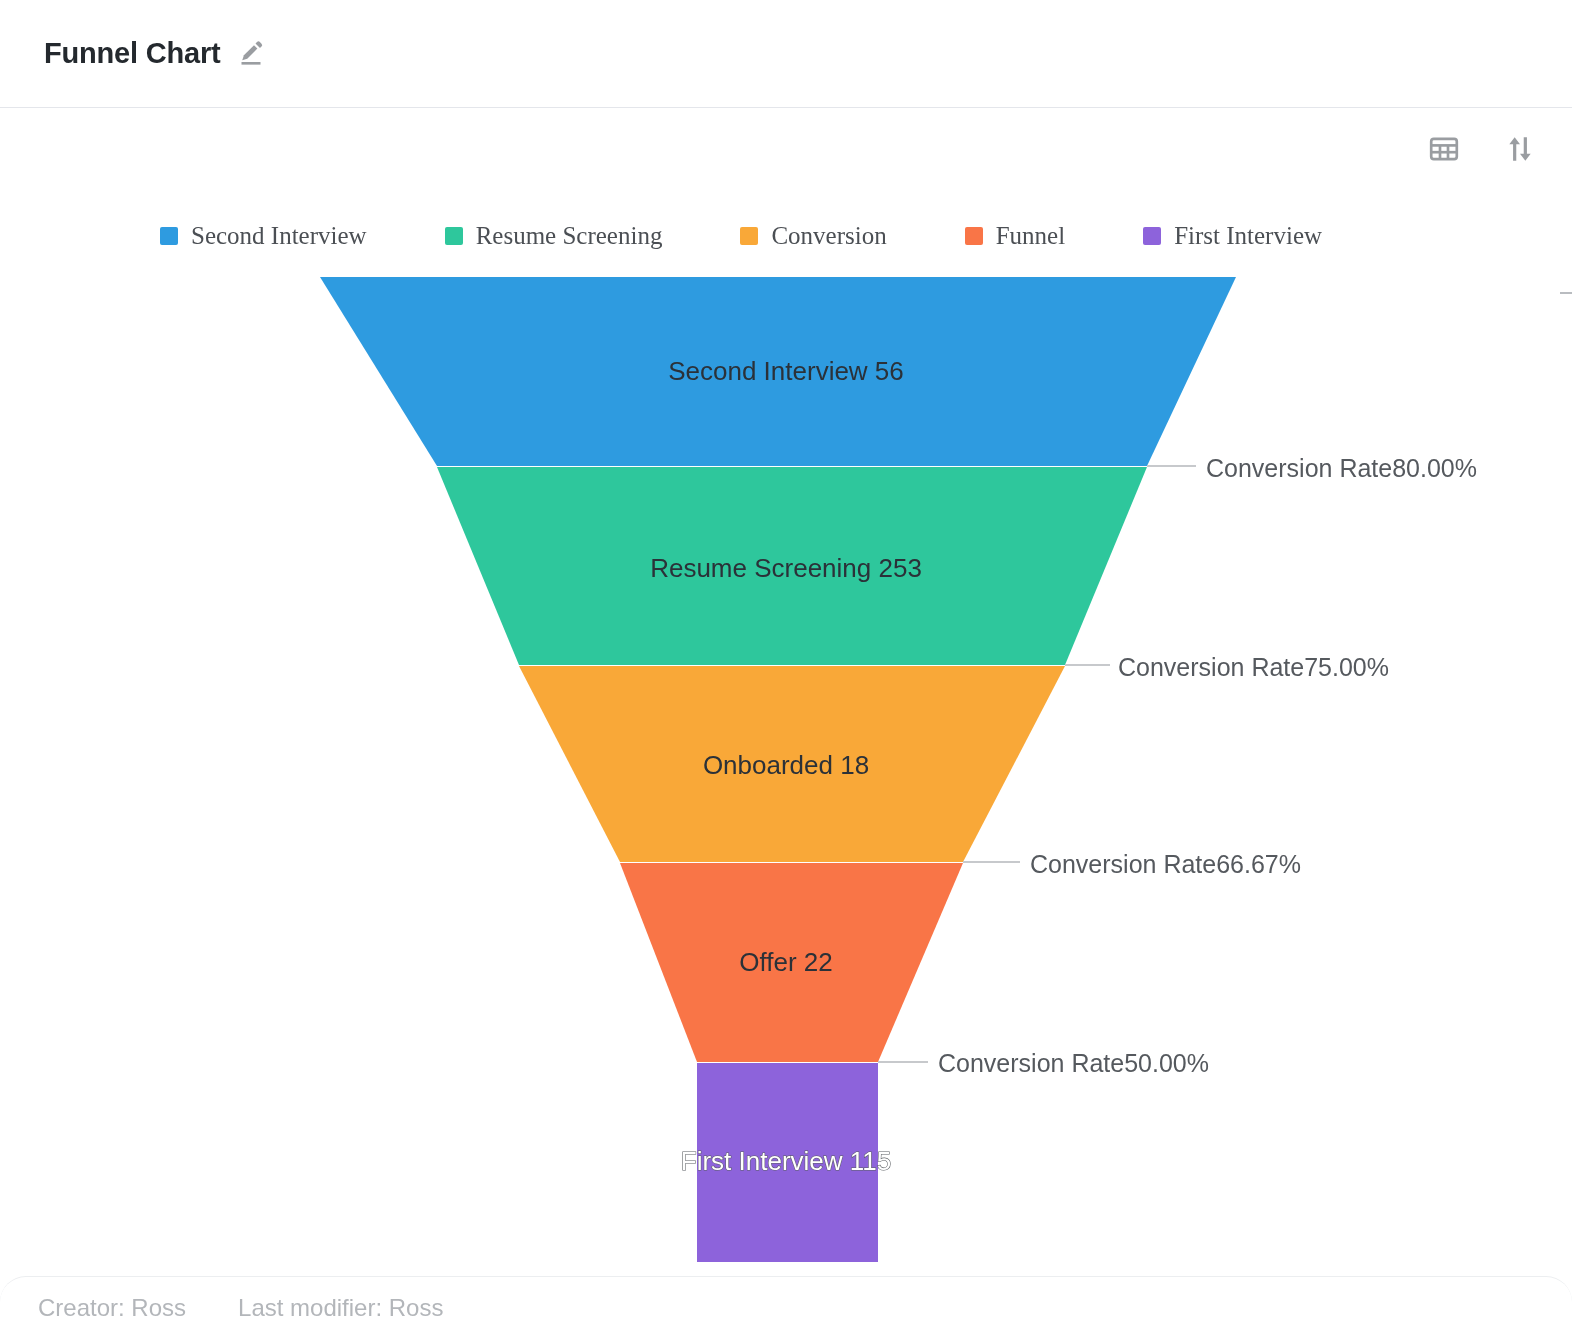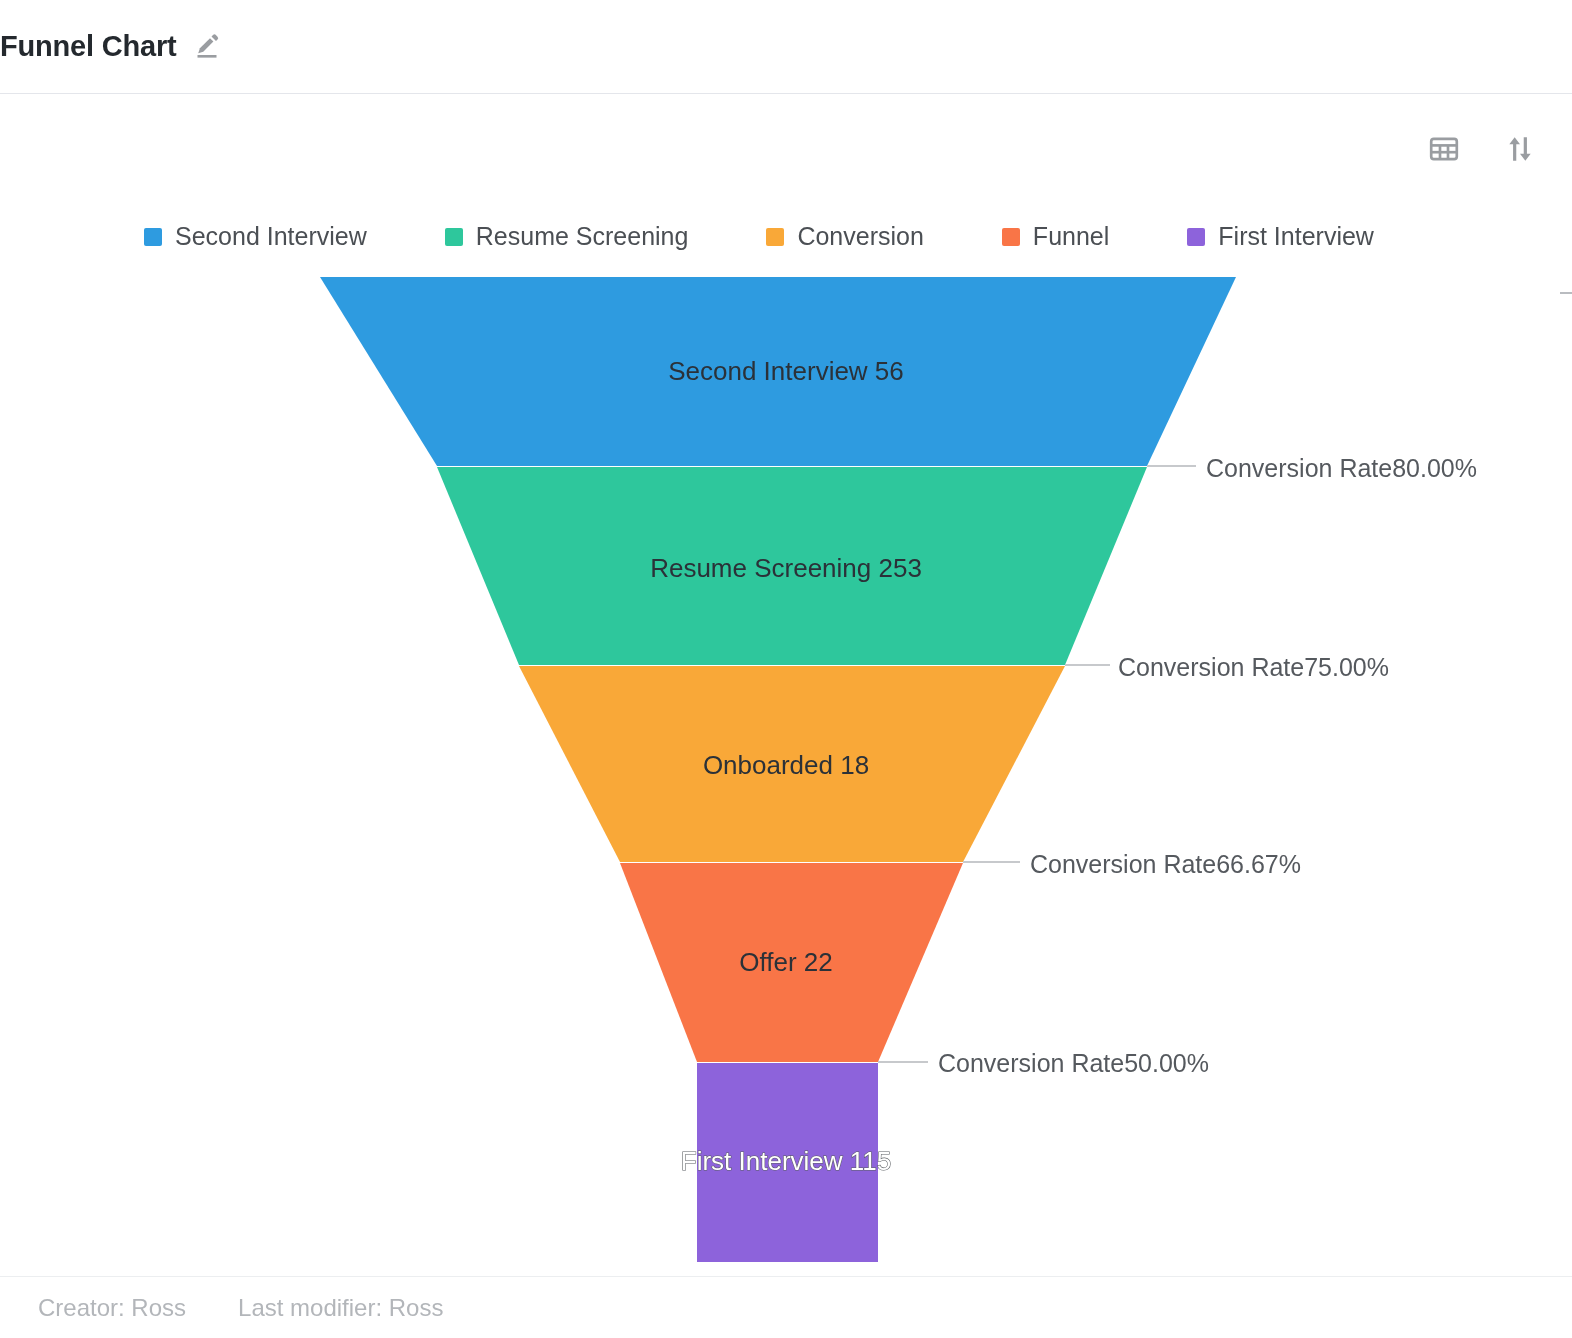--- a/index.html
+++ b/index.html
@@ -6,24 +6,25 @@
   html, body {
     width: 1572px; height: 1338px;
     background: #ffffff;
     font-family: "Liberation Sans", sans-serif;
     overflow: hidden;
   }
 
   
   .header {
     position: relative;
-    height: 94px;
+    height: 108px;
     border-bottom: 1px solid #e4e6eb;
     display: flex;
     align-items: center;
+    padding-left: 44px;
   }
   .page-title {
     font-size: 29px;
     font-weight: bold;
     color: #24292e;
     letter-spacing: -0.2px;
   }
   .edit-icon {
     margin-left: 16px;
     display: inline-flex;
@@ -43,23 +44,24 @@
   .tool-btn {
     width: 32px; height: 32px;
     display: flex; align-items: center; justify-content: center;
     cursor: pointer;
   }
 
   
   .legend {
     position: absolute;
     top: 222px;
-    left: 144px;
-    display: flex;
-    align-items: center;
+    left: 160px;
+    display: flex;
+    align-items: center;
+    font-family: Liberation Serif, serif;
   }
   .legend-item {
     display: flex;
     align-items: center;
     margin-right: 78px;
     cursor: pointer;
   }
   .legend-item:last-child { margin-right: 9px; }
   .legend-swatch {
     width: 18px; height: 18px;
@@ -121,20 +123,21 @@
   .footer {
     position: absolute;
     left: 0; bottom: 0;
     width: 1572px;
     height: 62px;
     border-top: 1px solid #eceef0;
     display: flex;
     align-items: center;
     padding-left: 38px;
     background: #fff;
+    border-radius: 26px;
   }
   .footer-item {
     font-size: 24px;
     color: #b3b6ba;
     margin-right: 52px;
     white-space: nowrap;
   }
 </style>
 </head>
 <body>

